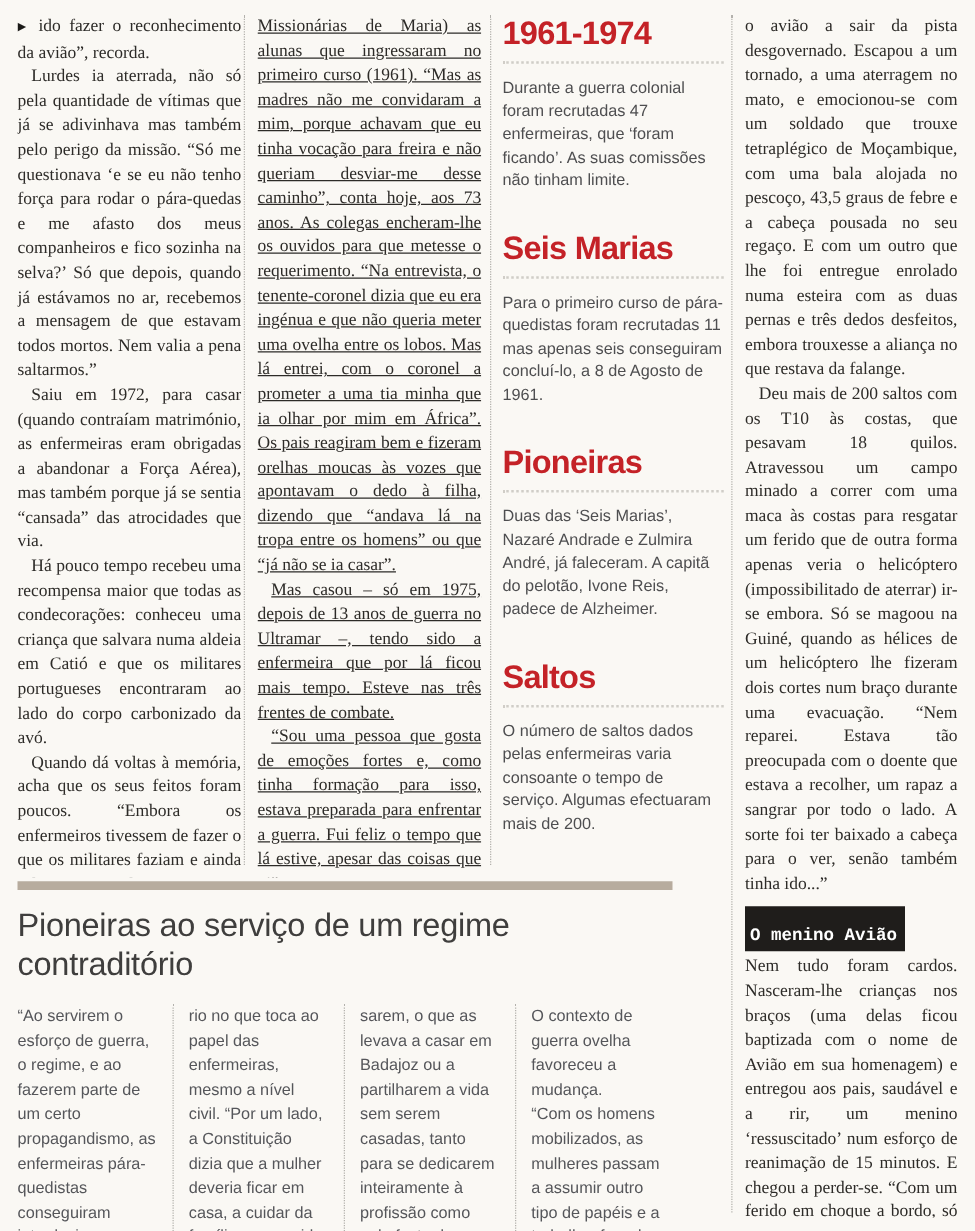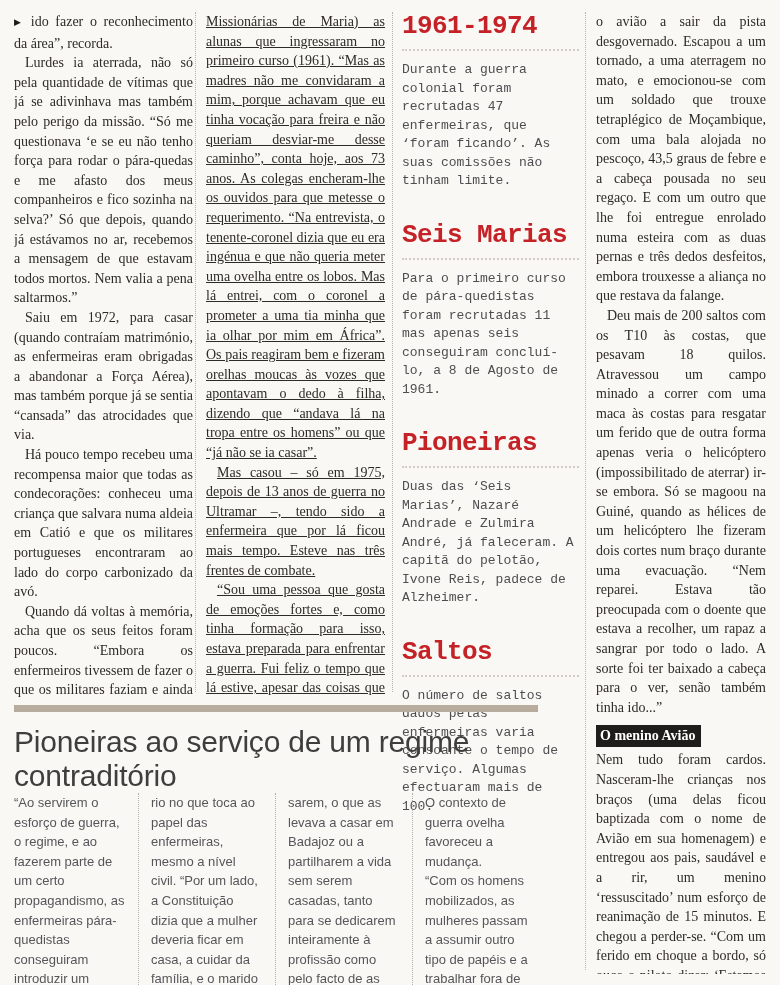--- a/index.html
+++ b/index.html
@@ -19,56 +19,56 @@
     color:#2d2b28; hyphens:auto;
   }
   .serif p.ind { text-indent:11px; }
   .arrow { font-size:9px; position:relative; top:-1px; color:#1b1a18; }
   
   .vsep { position:absolute; width:0; border-left:1px dotted #b3b1ac; }
   .vsep-1 { left:195px; top:12px; height:680px; }
   .vsep-2 { left:392px; top:12px; height:680px; }
   .vsep-3 { left:585px; top:12px; height:958px; }
   
-  .factbox { left:402px; width:177px; font-family:Liberation Mono, monospace; }
+  .factbox { left:402px; width:177px; font-family:Liberation Sans, sans-serif; }
   .factbox section { margin-bottom:30px; }
   .factbox h2 {
     font-size:26px; line-height:28px; font-weight:bold;
     letter-spacing:-0.6px; color:var(--accent,#c42227);
   }
   .factbox .rule { border-top:2px dotted #d0cdc7; margin:9px 0 10px; }
   .factbox p { font-size:13px; line-height:18.5px; color:#4e4e50; }
   
   .badge {
     display:inline-block; background:var(--badge,#1f1d1b); color:#fff;
     font-weight:bold; font-size:14px; line-height:17px;
-    padding:2px 6px 3px 4px; margin:8px 0 3px;
+    padding:16px 6px 3px 4px; margin:8px 0 3px;font-family:Liberation Mono, monospace;
   }
   
   .bottom { position:absolute; left:14px; top:705px; width:524px; }
   .bar { height:7px; background:var(--tan,#b7ac9e); margin-bottom:13px; }
   .headline {
     font-family:"Liberation Sans", sans-serif; font-weight:normal;
-    font-size:30px; letter-spacing:-0.2px; color:#3f3e3d; 
+    font-size:26px; letter-spacing:-0.2px; color:#3f3e3d; margin-bottom:16px;
   }
   .bcols { display:flex; }
   .bcol {
     width:112px; font-family:"Liberation Sans", sans-serif;
     font-size:13px; line-height:19.6px; color:#55565a;
   }
   .bcol p + p { margin-top:0; }
   .bsep { border-left:1px dotted #b3b1ac; margin:0 12px; }
 </style>
 </head>
 <body>
 
 <div class="page">
 
   <section class="col col-1 serif">
-    <p><span class="arrow">▶</span> <span>ido fazer o reconhecimento da área”, recorda.</span></p>
+    <p><span class="arrow">▶</span> <span>ido fazer o reconhecimento da avião”, recorda.</span></p>
     <p class="ind">Lurdes ia aterrada, não só pela quantidade de vítimas que já se adivinhava mas também pelo perigo da missão. “Só me questionava ‘e se eu não tenho força para rodar o pára-quedas e me afasto dos meus companheiros e fico sozinha na selva?’ Só que depois, quando já estávamos no ar, recebemos a mensagem de que estavam todos mortos. Nem valia a pena saltarmos.”</p>
     <p class="ind">Saiu em 1972, para casar (quando contraíam matrimónio, as enfermeiras eram obrigadas a abandonar a Força Aérea), mas também porque já se sentia “cansada” das atrocidades que via.</p>
     <p class="ind">Há pouco tempo recebeu uma recompensa maior que todas as condecorações: conheceu uma criança que salvara numa aldeia em Catió e que os militares portugueses encontraram ao lado do corpo carbonizado da avó.</p>
     <p class="ind">Quando dá voltas à memória, acha que os seus feitos foram poucos. “Embora os enfermeiros tivessem de fazer o que os militares faziam e ainda salvar os colegas, o que fizemos foi pouco em comparação aos milhares de soldados feridos”.</p>
 
   </section>
 
   <div class="vsep vsep-1"></div>
 
   <section class="col col-2 serif">
@@ -92,21 +92,21 @@
       <p>Para o primeiro curso de pára-quedistas foram recrutadas 11 mas apenas seis conseguiram concluí-lo, a 8 de Agosto de 1961.</p>
     </section>
     <section>
       <h2>Pioneiras</h2>
       <div class="rule"></div>
       <p>Duas das ‘Seis Marias’, Nazaré Andrade e Zulmira André, já faleceram. A capitã do pelotão, Ivone Reis, padece de Alzheimer.</p>
     </section>
     <section>
       <h2>Saltos</h2>
       <div class="rule"></div>
-      <p>O número de saltos dados pelas enfermeiras varia consoante o tempo de serviço. Algumas efectuaram mais de 100.</p>
+      <p>O número de saltos dados pelas enfermeiras varia consoante o tempo de serviço. Algumas efectuaram mais de 200.</p>
     </section>
   </aside>
 
   <div class="vsep vsep-3"></div>
 
   <section class="col col-4 serif">
     <p>o avião a sair da pista desgovernado. Escapou a um tornado, a uma aterragem no mato, e emocionou-se com um soldado que trouxe tetraplégico de Moçambique, com uma bala alojada no pescoço, 43,5 graus de febre e a cabeça pousada no seu regaço. E com um outro que lhe foi entregue enrolado numa esteira com as duas pernas e três dedos desfeitos, embora trouxesse a aliança no que restava da falange.</p>
     <p class="ind">Deu mais de 200 saltos com os T10 às costas, que pesavam 18 quilos. Atravessou um campo minado a correr com uma maca às costas para resgatar um ferido que de outra forma apenas veria o helicóptero (impossibilitado de aterrar) ir-se embora. Só se magoou na Guiné, quando as hélices de um helicóptero lhe fizeram dois cortes num braço durante uma evacuação. “Nem reparei. Estava tão preocupada com o doente que estava a recolher, um rapaz a sangrar por todo o lado. A sorte foi ter baixado a cabeça para o ver, senão também tinha ido...”</p>
     <div>
       <span class="badge">O menino Avião</span>

